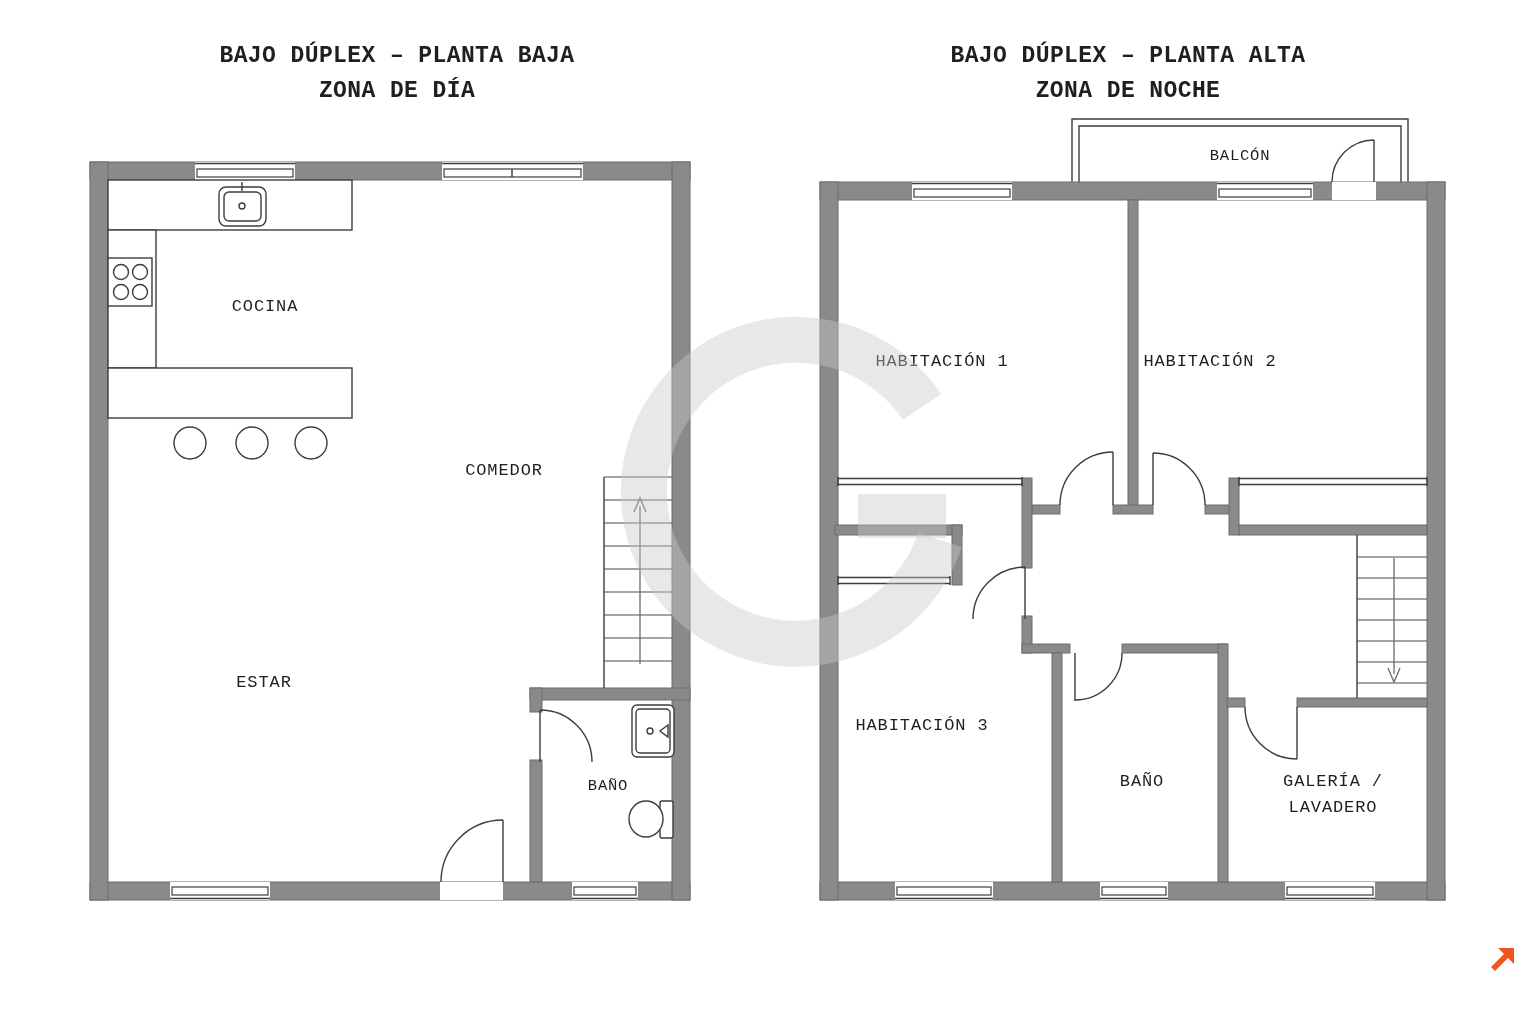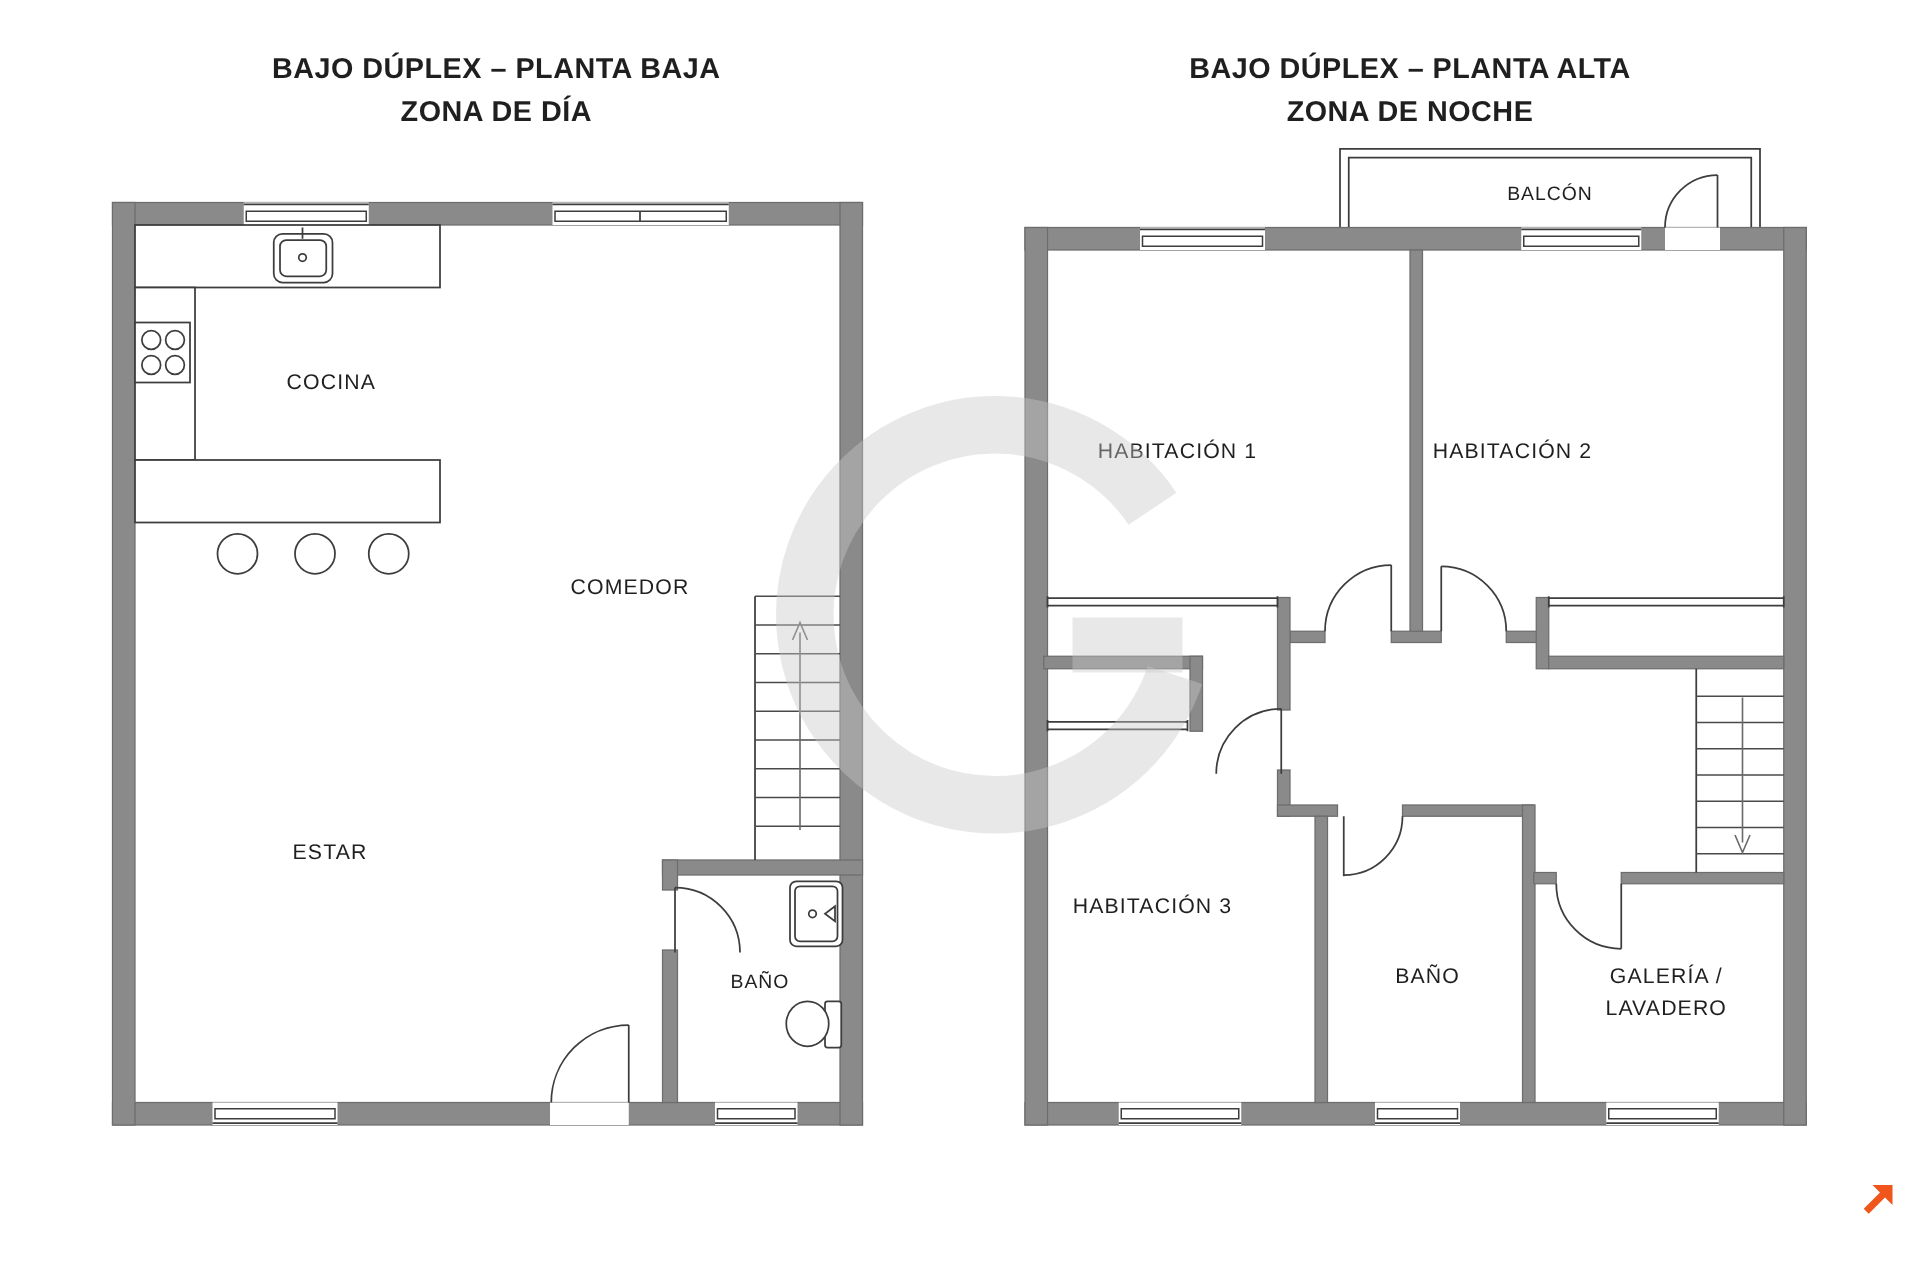--- a/index.html
+++ b/index.html
@@ -1,17 +1,17 @@
 <!DOCTYPE html>
 <html><head>
 <meta charset="utf-8">
 <style>
   html,body{margin:0;padding:0;background:#ffffff;}
   .stage{position:relative;width:1536px;height:1024px;background:#ffffff;overflow:hidden;
-         font-family:Liberation Sans, sans-serif;}
+         font-family:Liberation Mono, monospace;}
   svg{display:block;}
   text{fill:#1f1f1f;}
   .title{font-size:23px;font-weight:bold;letter-spacing:0.4px;}
   .room-label{font-size:17px;letter-spacing:0.9px;}
   .room-label-sm{font-size:15.5px;letter-spacing:0.8px;}
   .wall{fill:#8a8a8a;stroke:#6d6d6d;stroke-width:1;}
   .thin{stroke:#3d3d3d;stroke-width:1.4;fill:none;}
   .thin-w{stroke:#3d3d3d;stroke-width:1.4;fill:#ffffff;}
   .tread{stroke:#4a4a4a;stroke-width:1.2;fill:none;}
   .arrowline{stroke:#6a6a6a;stroke-width:1.3;fill:none;}

